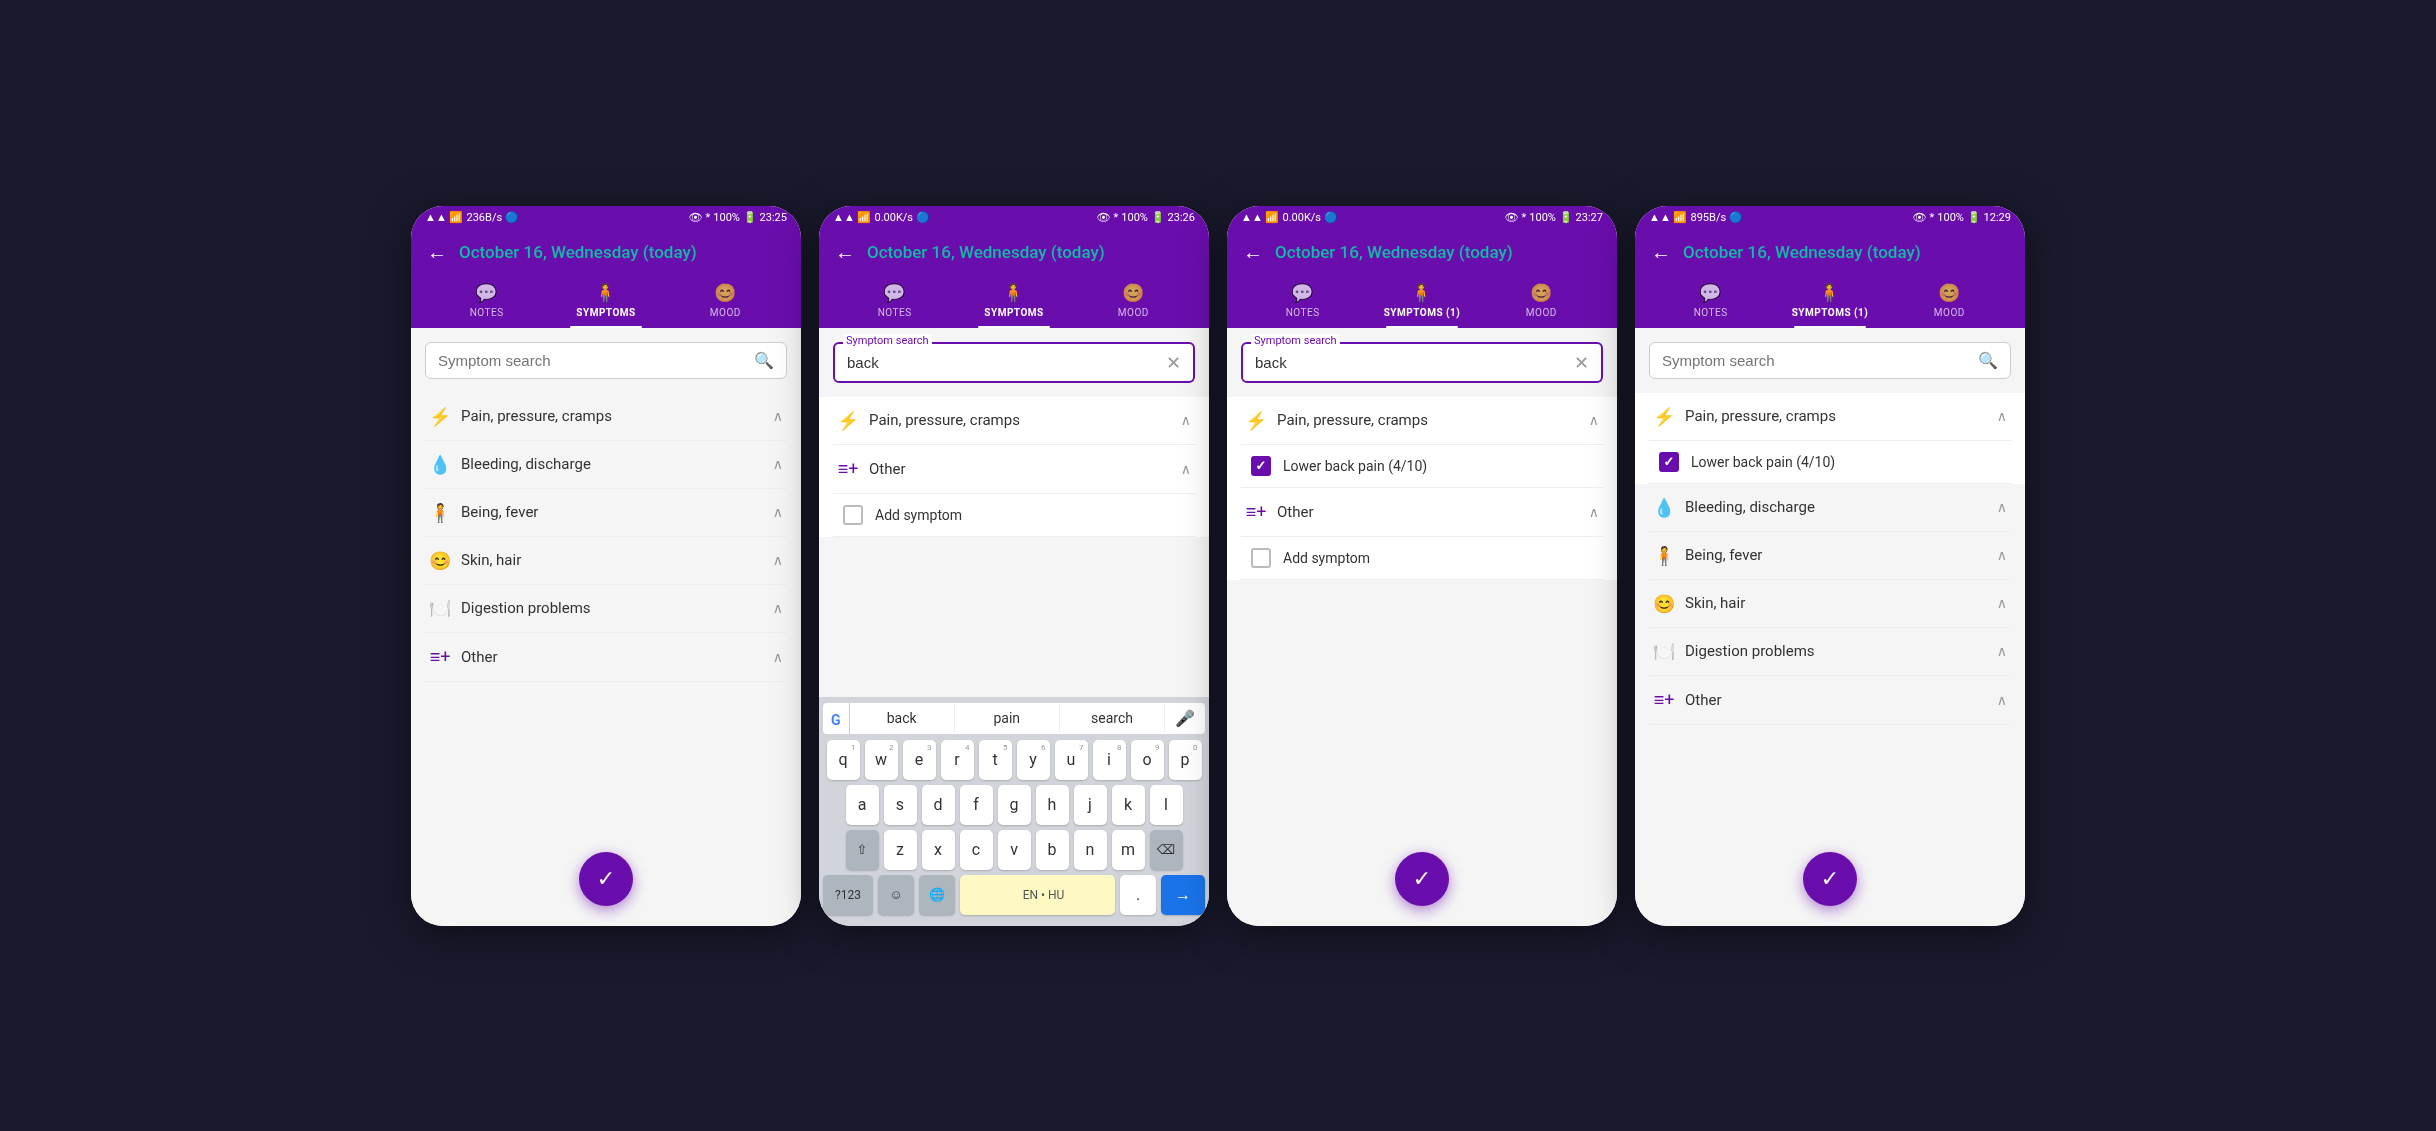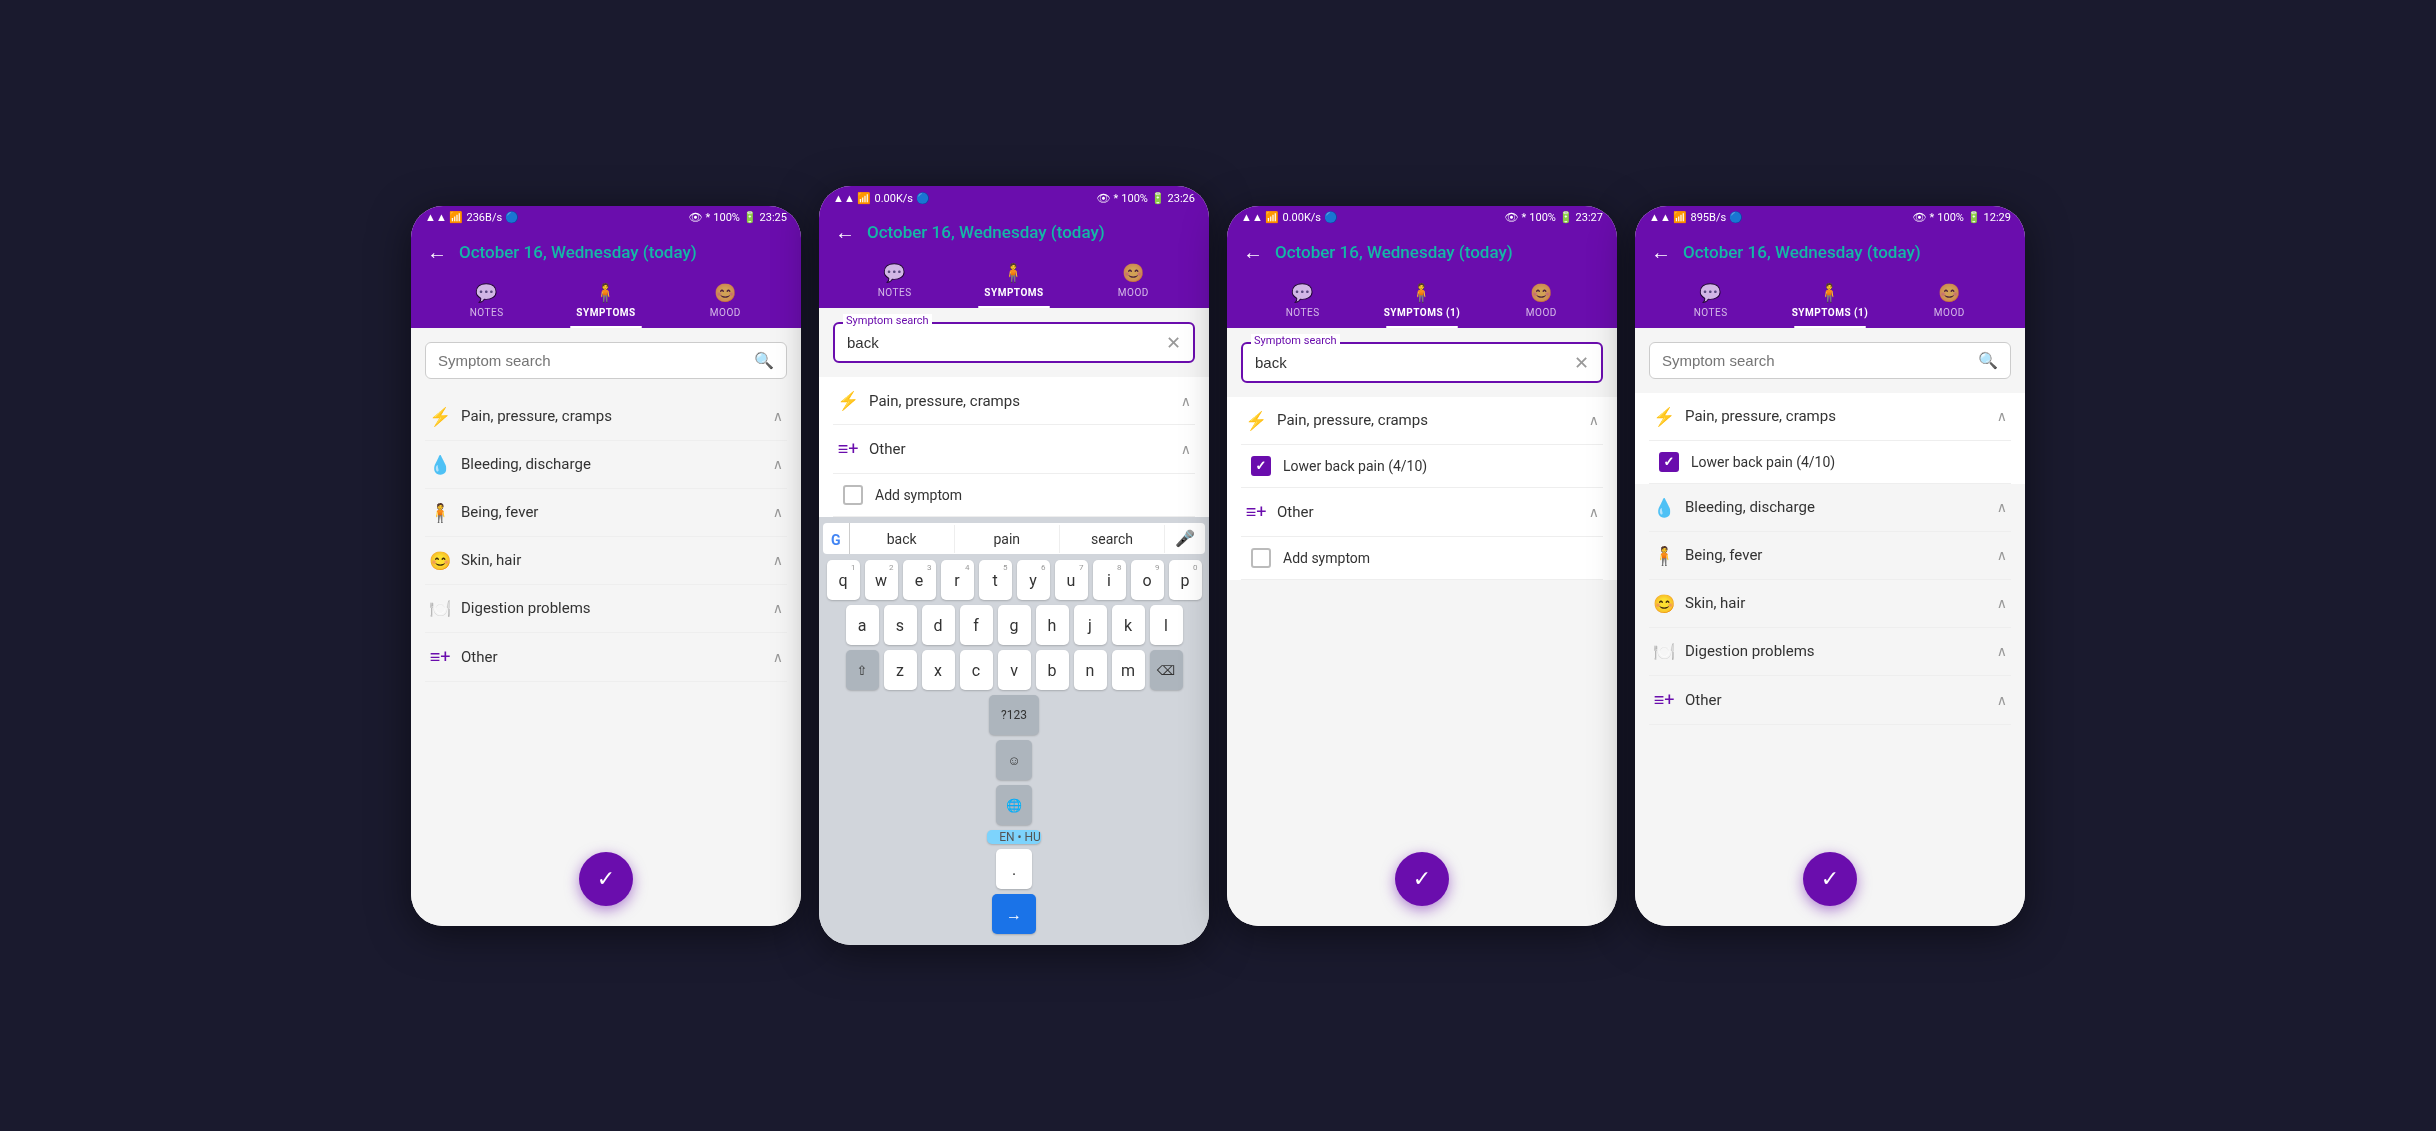--- a/index.html
+++ b/index.html
@@ -333,21 +333,20 @@
       align-items: center;
       justify-content: center;
       font-size: 12px;
       color: #555;
       box-shadow: 0 1px 2px rgba(0,0,0,0.2);
     }
     .kb-bottom-row {
       display: flex;
       gap: 5px;
       align-items: center;
-      flex-direction: column;
     }
     .kb-num { width: 50px; }
     .kb-emoji { width: 36px; }
     .kb-globe { width: 36px; }
     .kb-period { width: 36px; }
   </style>
 </head>
 <body>
 
 <div class="screens-container">
@@ -547,21 +546,21 @@
           <div class="kb-key">v</div>
           <div class="kb-key">b</div>
           <div class="kb-key">n</div>
           <div class="kb-key">m</div>
           <div class="kb-key special">⌫</div>
         </div>
         <div class="kb-bottom-row kb-row">
       <div class="kb-key special kb-num" style="width:50px;font-size:12px;">?123</div>
       <div class="kb-key special kb-emoji">☺</div>
       <div class="kb-key special kb-globe">🌐</div>
-      <div class="kb-space" style="flex:1;height:40px;background:#7dd3fc;border-radius:5px;display:flex;align-items:center;justify-content:center;font-size:12px;color:#555;padding-left:12px;">EN • HU</div>
+      <div class="kb-space" style="flex:1;height:40px;background:#fef9c3;border-radius:5px;display:flex;align-items:center;justify-content:center;font-size:12px;color:#555;padding-left:12px;">EN • HU</div>
       <div class="kb-key kb-period">.</div>
       <div class="kb-key action" style="width:44px;">→</div>
     </div>
       </div>
     </div>
     <div class="phone">
       <div class="status-bar">
     <div class="status-left">
       <span>▲▲</span>
       <span>📶</span>

